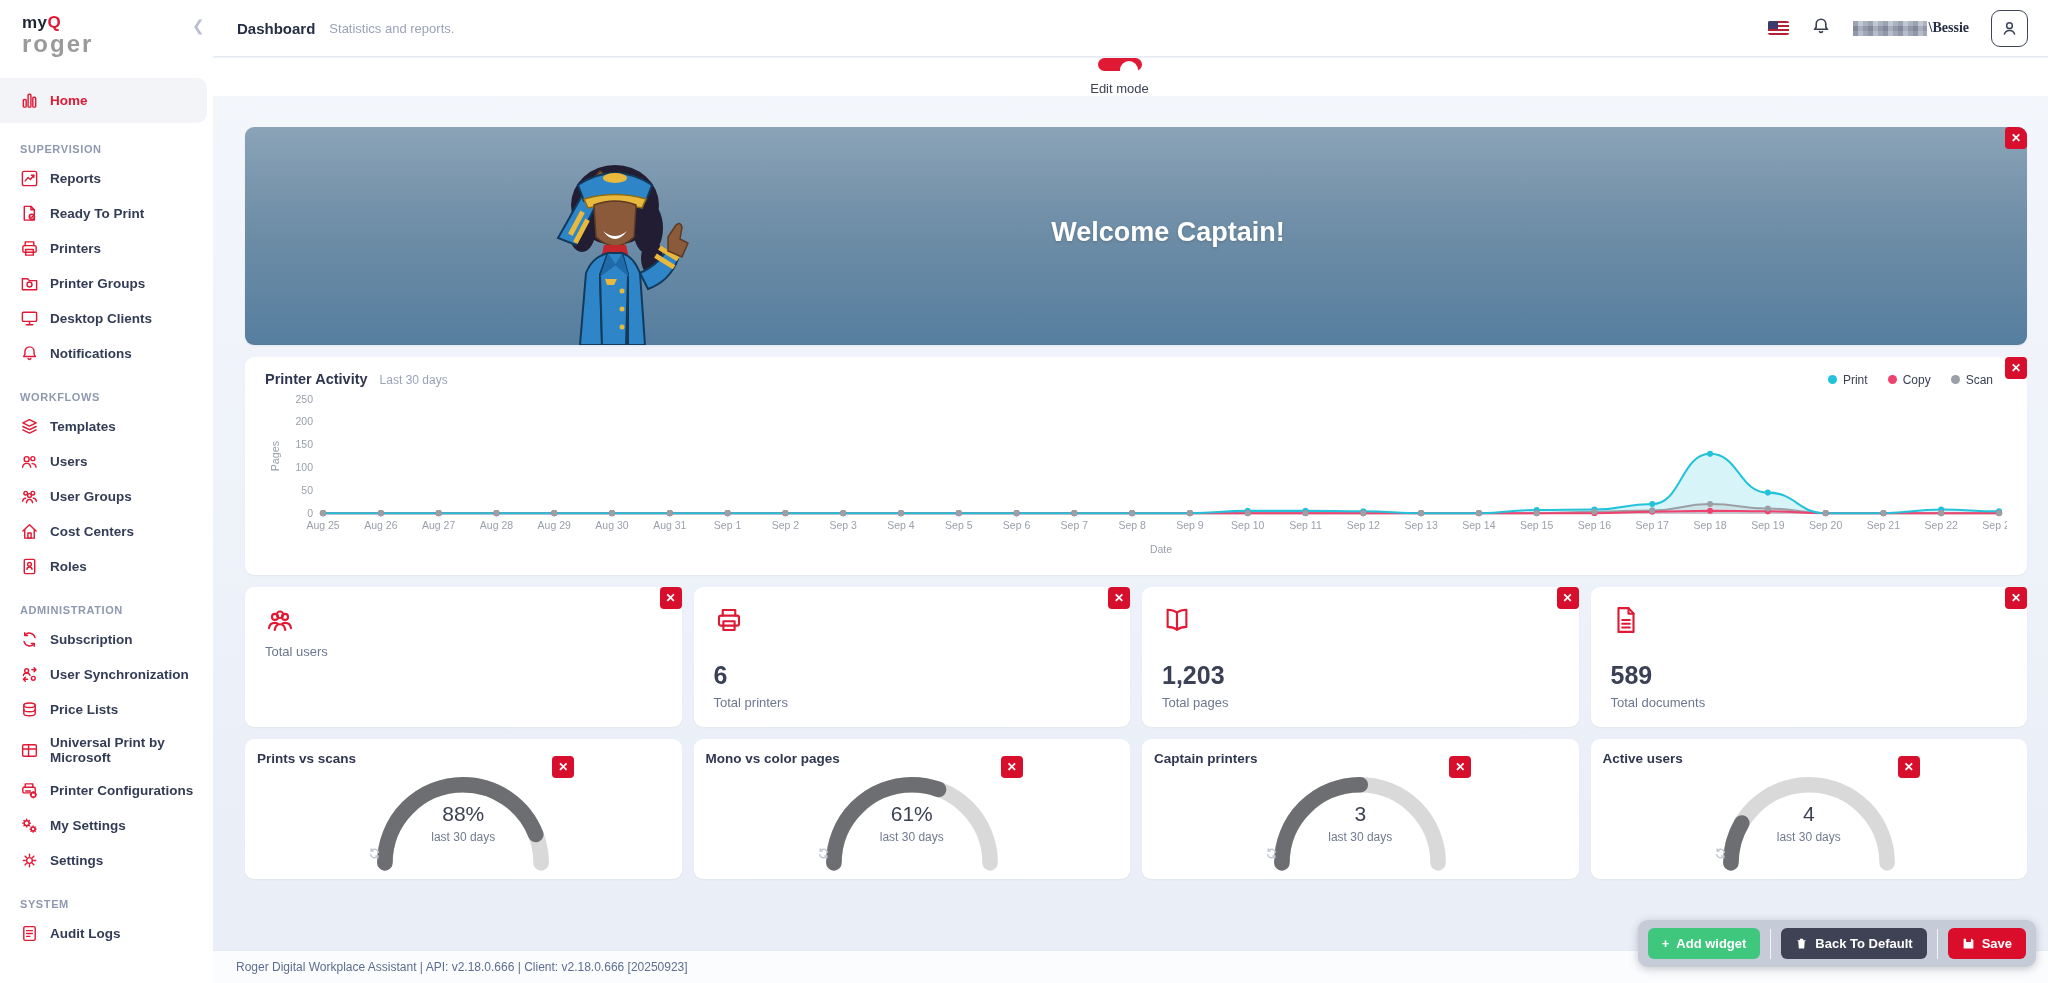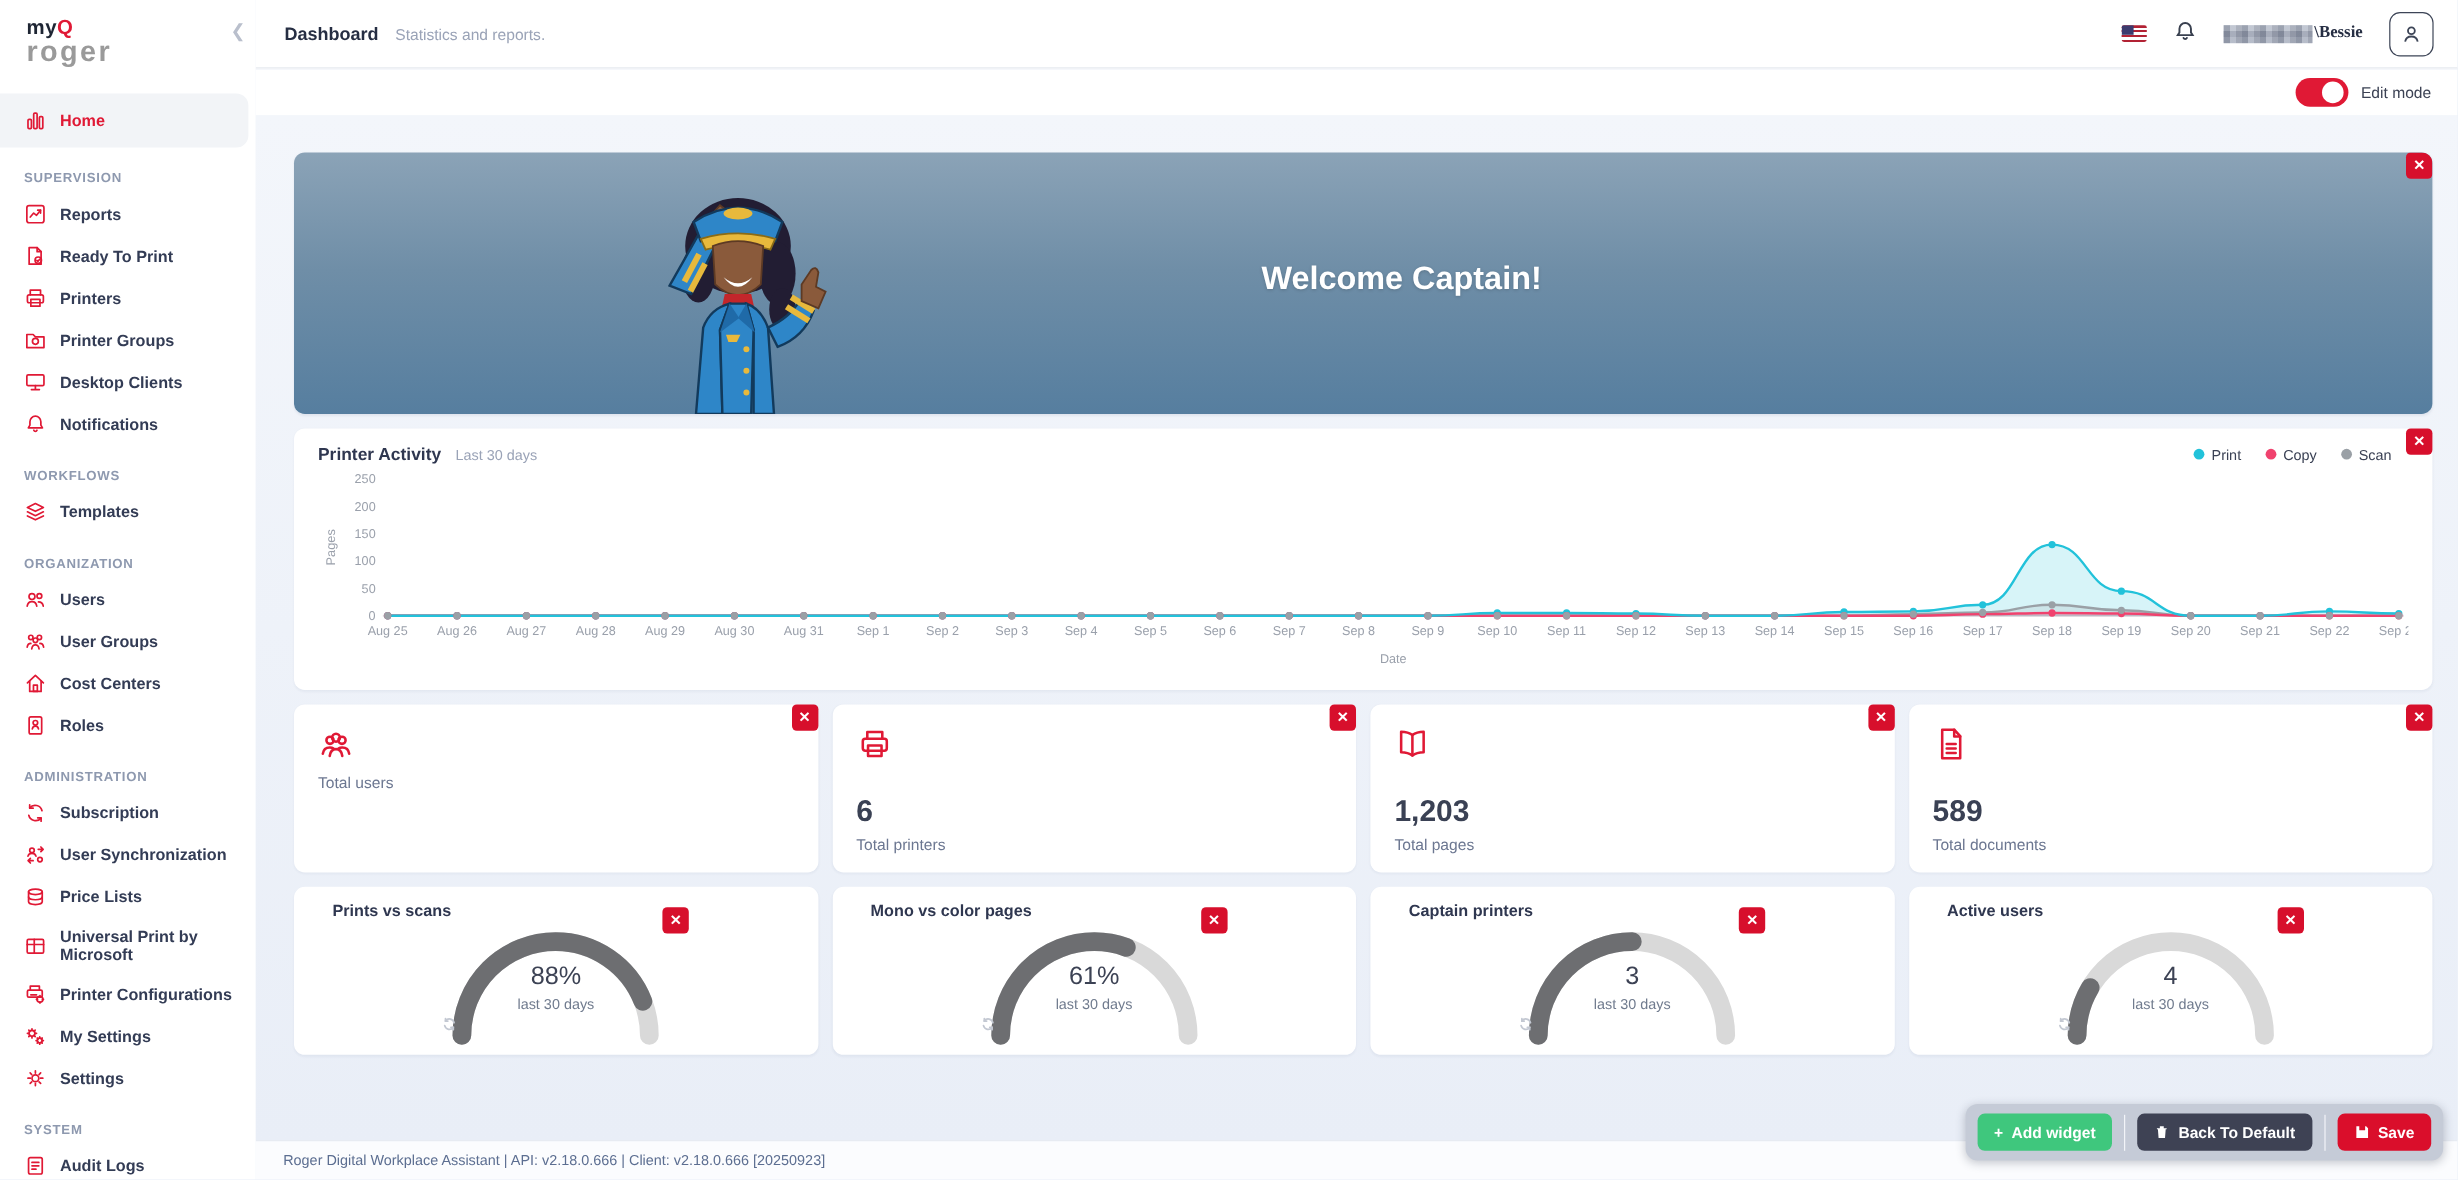--- a/index.html
+++ b/index.html
@@ -33,21 +33,21 @@
   .bell svg { width:20px; height:20px; stroke:#39404f; fill:none; stroke-width:1.6; stroke-linecap:round; }
   .username { display:flex; align-items:center; font-size:14px; font-weight:bold; color:#262e43; }
   .pixelated { display:inline-block; width:74px; height:15px; margin-right:2px;
       background:
         repeating-linear-gradient(90deg, rgba(120,128,145,.55) 0 5px, rgba(190,196,208,.55) 5px 10px, rgba(150,156,170,.55) 10px 15px),
         repeating-linear-gradient(0deg, #aeb4c2 0 5px, #8d93a4 5px 10px, #c7ccd6 10px 15px); }
   .avatar-btn { width:37px; height:37px; border:1.5px solid #3d4557; border-radius:9px; background:#fff; display:flex; align-items:center; justify-content:center; cursor:pointer; }
   .avatar-btn svg { width:19px; height:19px; stroke:#3d4557; fill:none; stroke-width:1.6; }
 
   
-  .editbar { position:absolute; left:213px; top:58px; right:0; height:38px; background:#fff; display:flex; align-items:center; justify-content:flex-end; padding-right:22px; gap:10px; z-index:3; }
+  .editbar { position:absolute; left:213px; top:58px; right:0; height:38px; background:#fff; display:flex; align-items:center; justify-content:flex-end; padding-right:22px; gap:10px; z-index:3;flex-direction:column; }
   .toggle { width:44px; height:24px; background:#e01935; border-radius:12px; position:relative; cursor:pointer; }
   .toggle .knob { position:absolute; top:3px; left:22px; width:18px; height:18px; border-radius:50%; background:#fff; }
   .editbar .lbl { font-size:13px; color:#3c4254; }
 
   
   .main { position:absolute; left:213px; top:96px; right:0; bottom:33px; background:linear-gradient(180deg,#f3f6fb, #e9eef7); padding:31px 21px 0 32px; }
   .card { position:relative; background:#fff; border-radius:9px; box-shadow:0 1px 2px rgba(40,60,100,.05); }
   .close-x { position:absolute; top:0; right:0; width:22px; height:22px; background:#d70f2c; color:#fff; border-radius:4px;
              font-size:12px; font-weight:bold; display:flex; align-items:center; justify-content:center; cursor:pointer; z-index:2; }
 
@@ -65,21 +65,21 @@
   .legend-dot { width:9px; height:9px; border-radius:50%; }
   .chart-svg { width:100%; height:168px; margin-top:6px; }
 
   .stat-row, .gauge-row { display:grid; grid-template-columns:repeat(4,1fr); gap:12px; margin-top:12px; }
   .stat-card { height:140px; padding:18px 20px; }
   .stat-icon { color:#e01935; }
   .stat-icon svg { width:30px; height:30px; stroke:currentColor; fill:none; stroke-width:1.7; stroke-linecap:round; stroke-linejoin:round; }
   .stat-value { font-size:25px; font-weight:bold; color:#3a4154; margin-top:22px; }
   .stat-label { font-size:13px; color:#6c7791; margin-top:5px; }
 
-  .gauge-card { height:140px; padding:12px 32px; }
+  .gauge-card { height:140px; padding:12px 12px; }
   .gauge-title { font-size:13.5px; font-weight:bold; color:#2f3750; }
   .gauge-wrap { position:relative; width:190px; margin:2px auto 0; height:108px; }
   .gauge-wrap svg { width:190px; height:106px; display:block; }
   .gauge-center { position:absolute; left:0; right:0; top:34px; text-align:center; }
   .gauge-value { font-size:21px; color:#3c4254; }
   .gauge-sub { font-size:12px; color:#707b8e; margin-top:4px; }
   .gauge-refresh { margin-top:3px; color:#c3c8d2; cursor:pointer; }
   .gauge-refresh svg { width:13px; height:13px; stroke:currentColor; fill:none; stroke-width:1.8; stroke-linecap:round; }
 
   
@@ -180,21 +180,20 @@
         <div class="nav-item">
           <span class="ni-icon">
             <svg viewBox="0 0 20 20">
               <path d="M10 2.8l7 3.4-7 3.4-7-3.4z"></path>
               <path d="M3 10l7 3.4L17 10"></path>
               <path d="M3 13.6L10 17l7-3.4"></path>
             </svg>
           </span>
           <span class="ni-label">Templates</span>
         </div>
-        <div class="nav-section">ORGANIZATION</div>
         <div class="nav-item">
           <span class="ni-icon">
             <svg viewBox="0 0 20 20">
               <circle cx="7" cy="7.5" r="2.6"></circle>
               <circle cx="13.5" cy="7" r="2.1"></circle>
               <path d="M2.8 16c.4-2.7 2.2-4 4.2-4s3.8 1.3 4.2 4"></path>
               <path d="M12.7 12.2c2 0 3.8 1.2 4.2 3.8"></path>
             </svg>
           </span>
           <span class="ni-label">Users</span>

